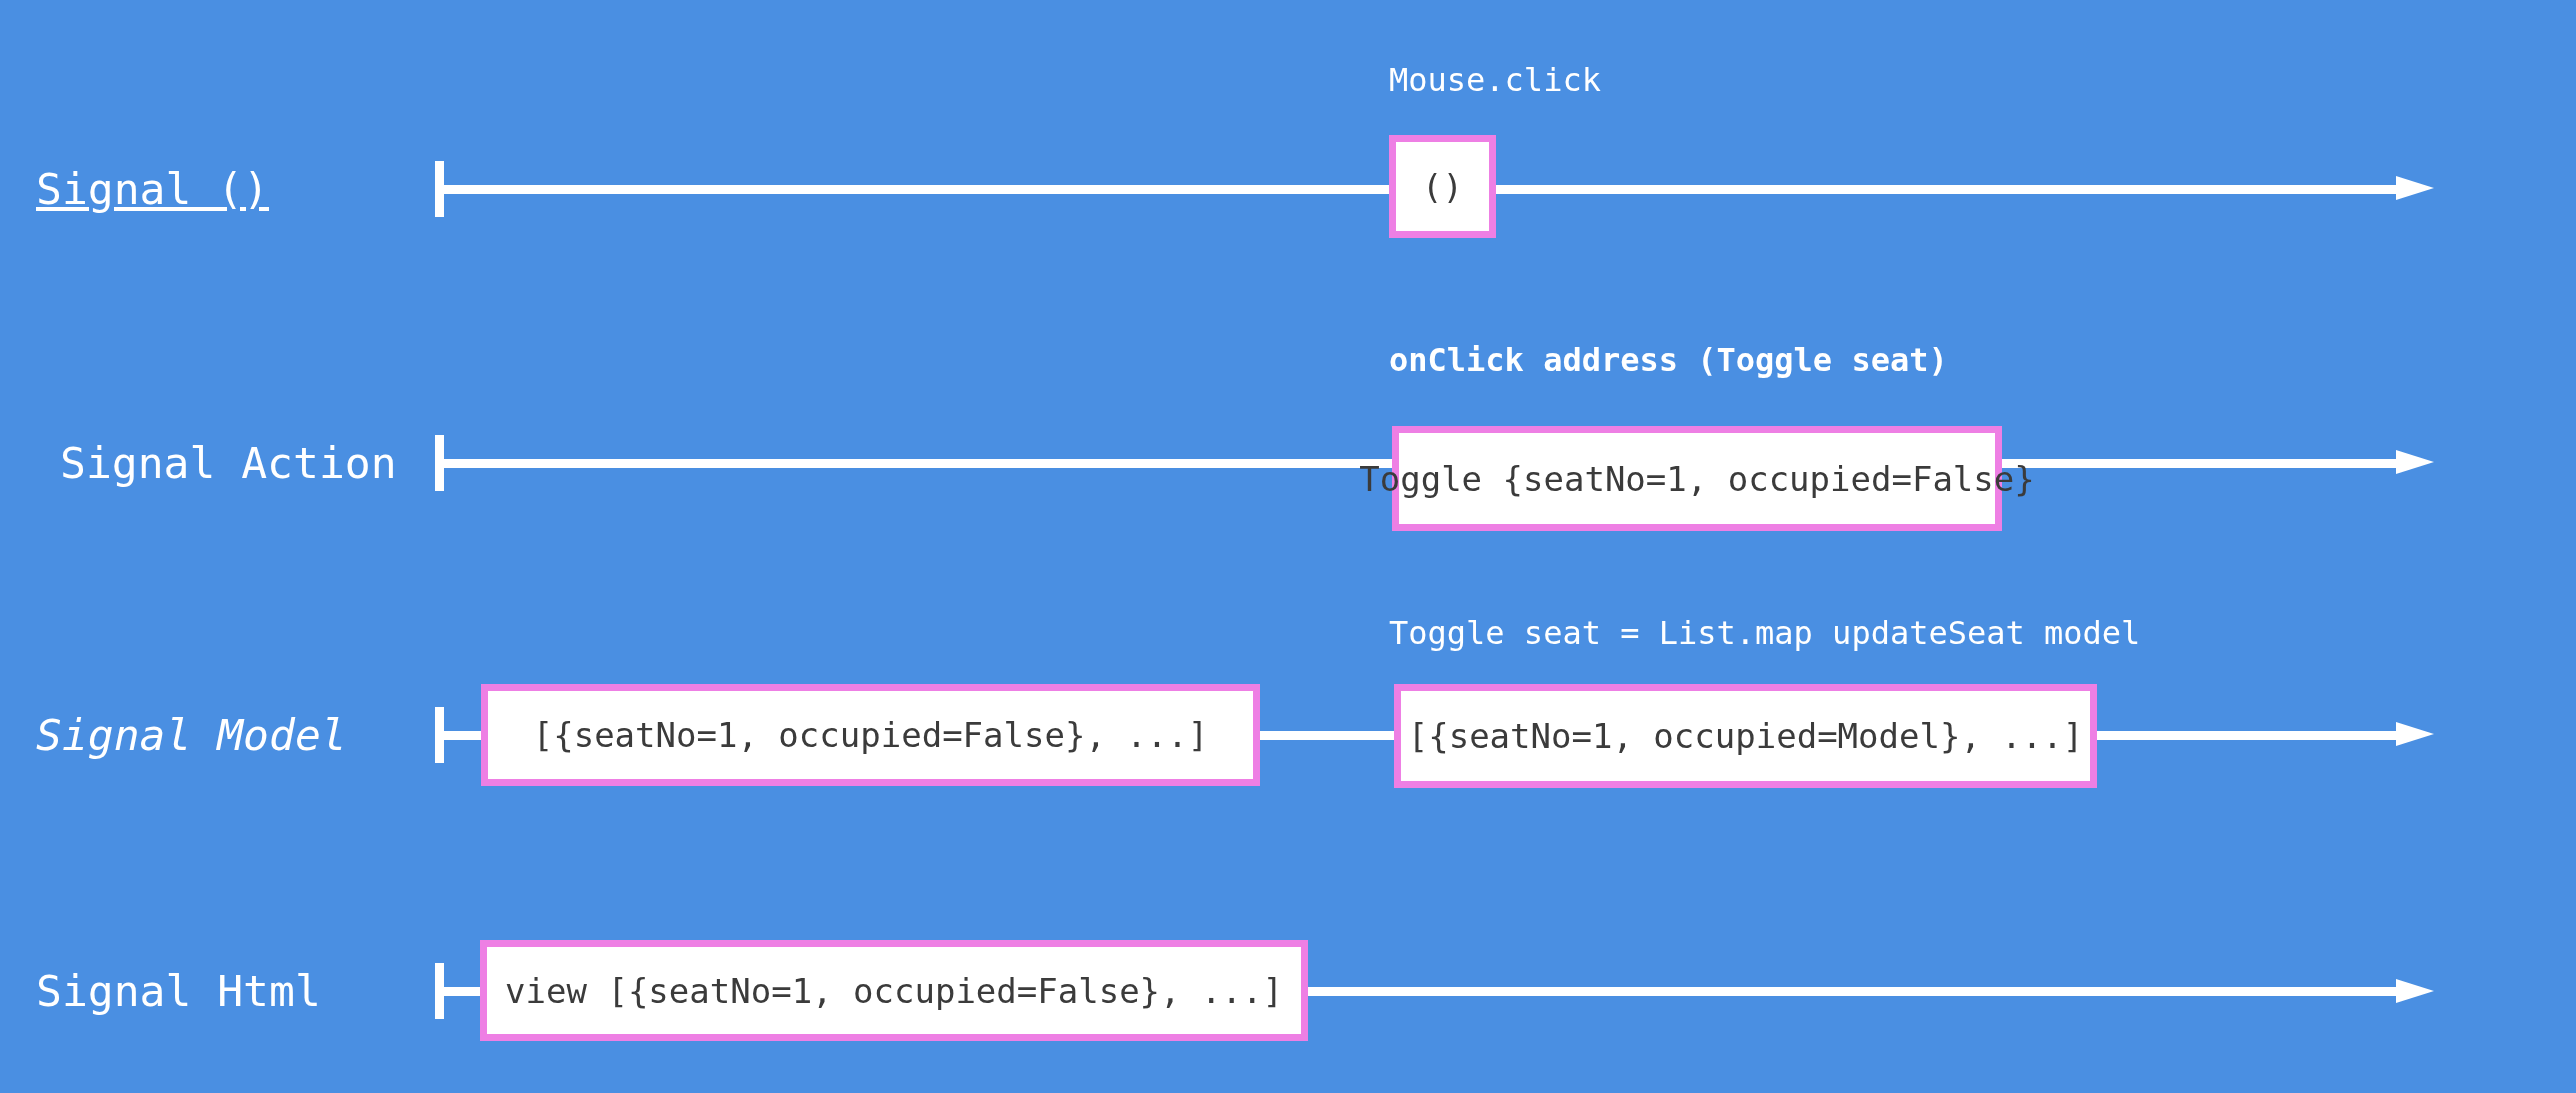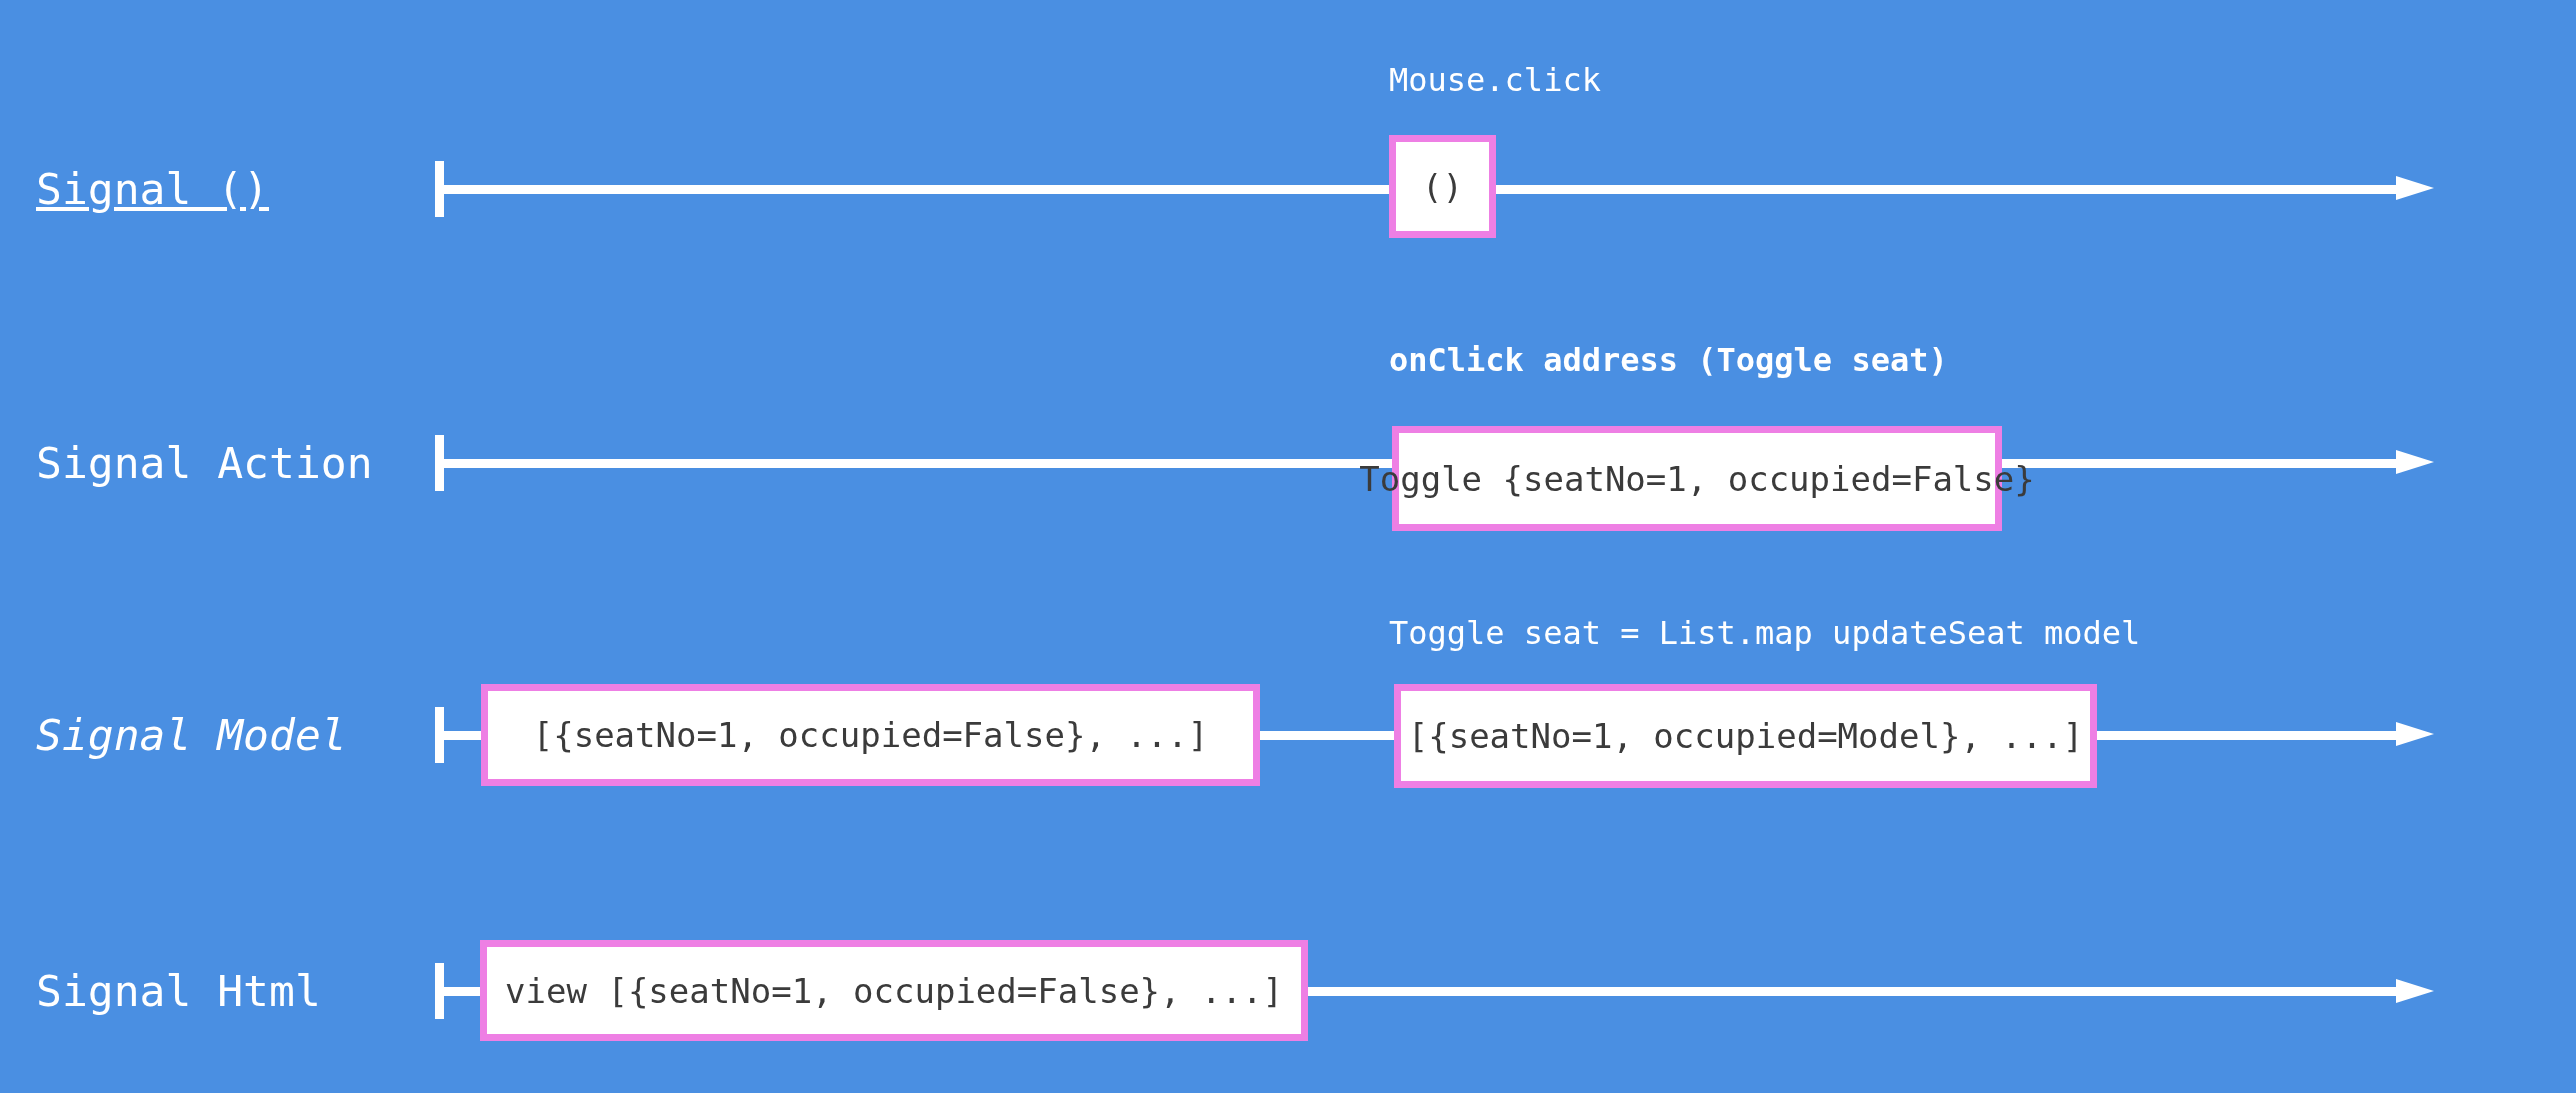--- a/index.html
+++ b/index.html
@@ -80,21 +80,21 @@
 
   <div class="row-label" style="top:161px;text-decoration:underline;">Signal ()</div>
   <div class="tick" style="top:161px;"></div>
   <div class="timeline" style="top:185px;"></div>
   <div class="arrowhead" style="top:176px;"></div>
   <div class="annotation" style="top:52px;">Mouse.click</div>
   <div class="event-box" style="left:1389px; top:135px; width:107px; height:103px;">
     <span>()</span>
   </div>
 
-  <div class="row-label" style="top:435px;">Signal Action</div>
+  <div class="row-label" style="top:435px;margin-left:24px;">Signal Action</div>
   <div class="tick" style="top:435px;"></div>
   <div class="timeline" style="top:459px;"></div>
   <div class="arrowhead" style="top:450px;"></div>
   <div class="annotation" style="top:332px;font-weight:bold;">onClick address (Toggle seat)</div>
   <div class="event-box" style="left:1392px; top:411px; width:610px; height:105px;margin-top:15px;">
     <span>Toggle {seatNo=1, occupied=False}</span>
   </div>
 
   <div class="row-label" style="top:707px;font-style:italic;">Signal Model</div>
   <div class="tick" style="top:707px;"></div>

